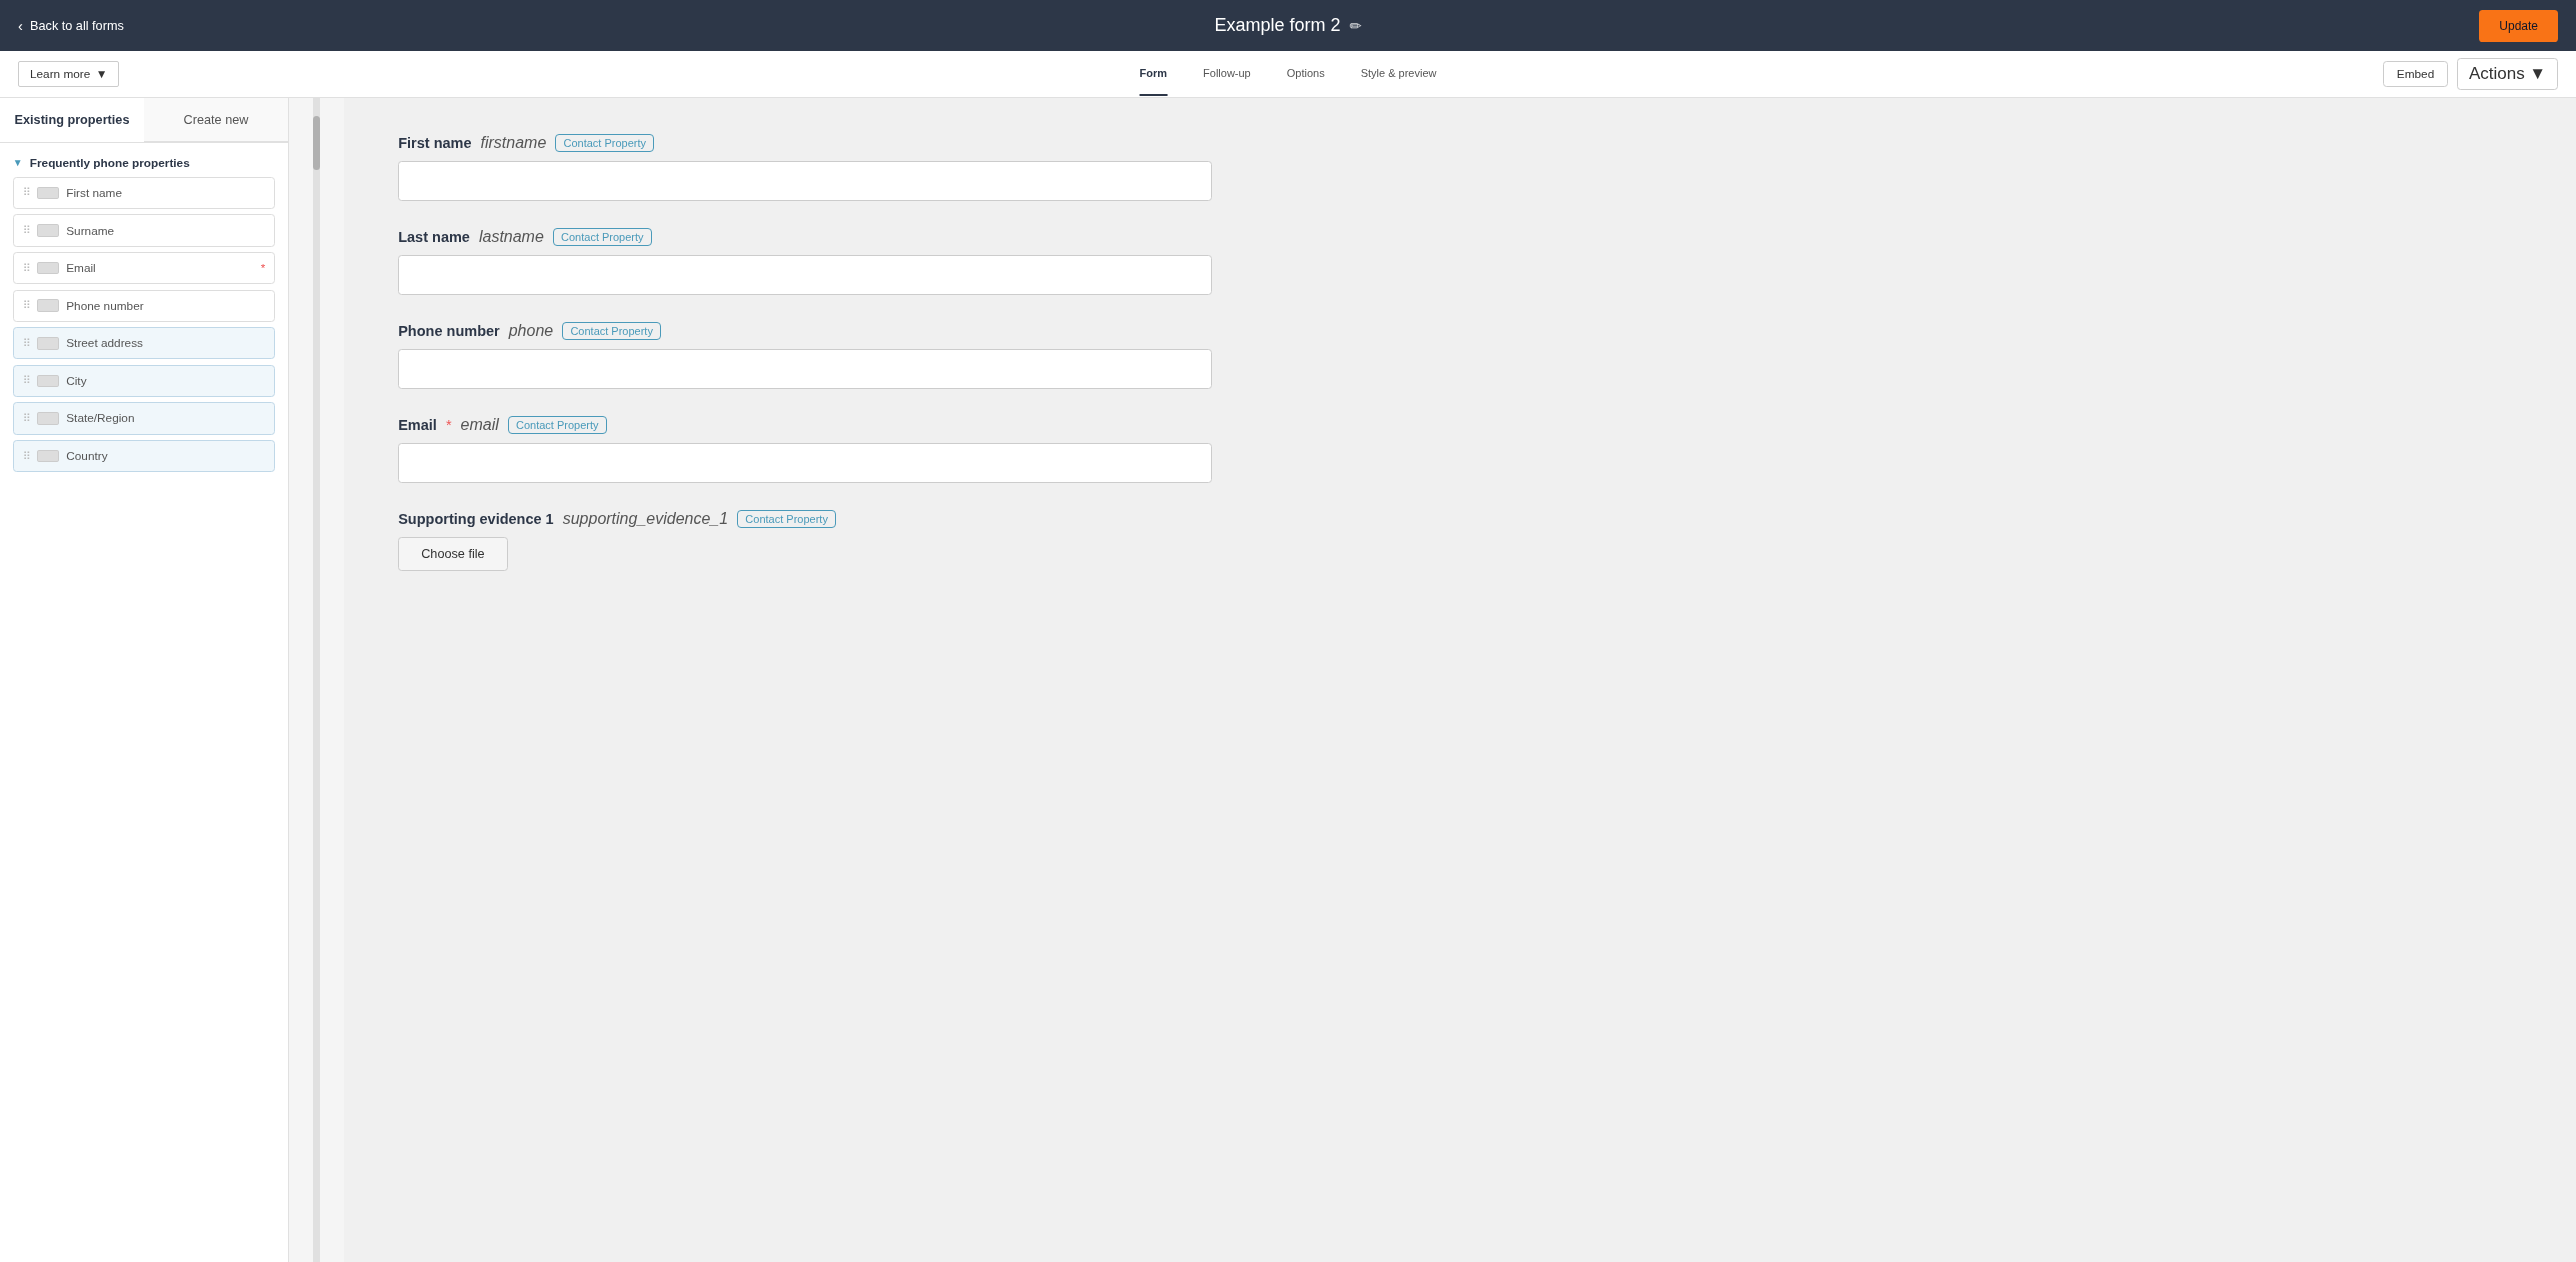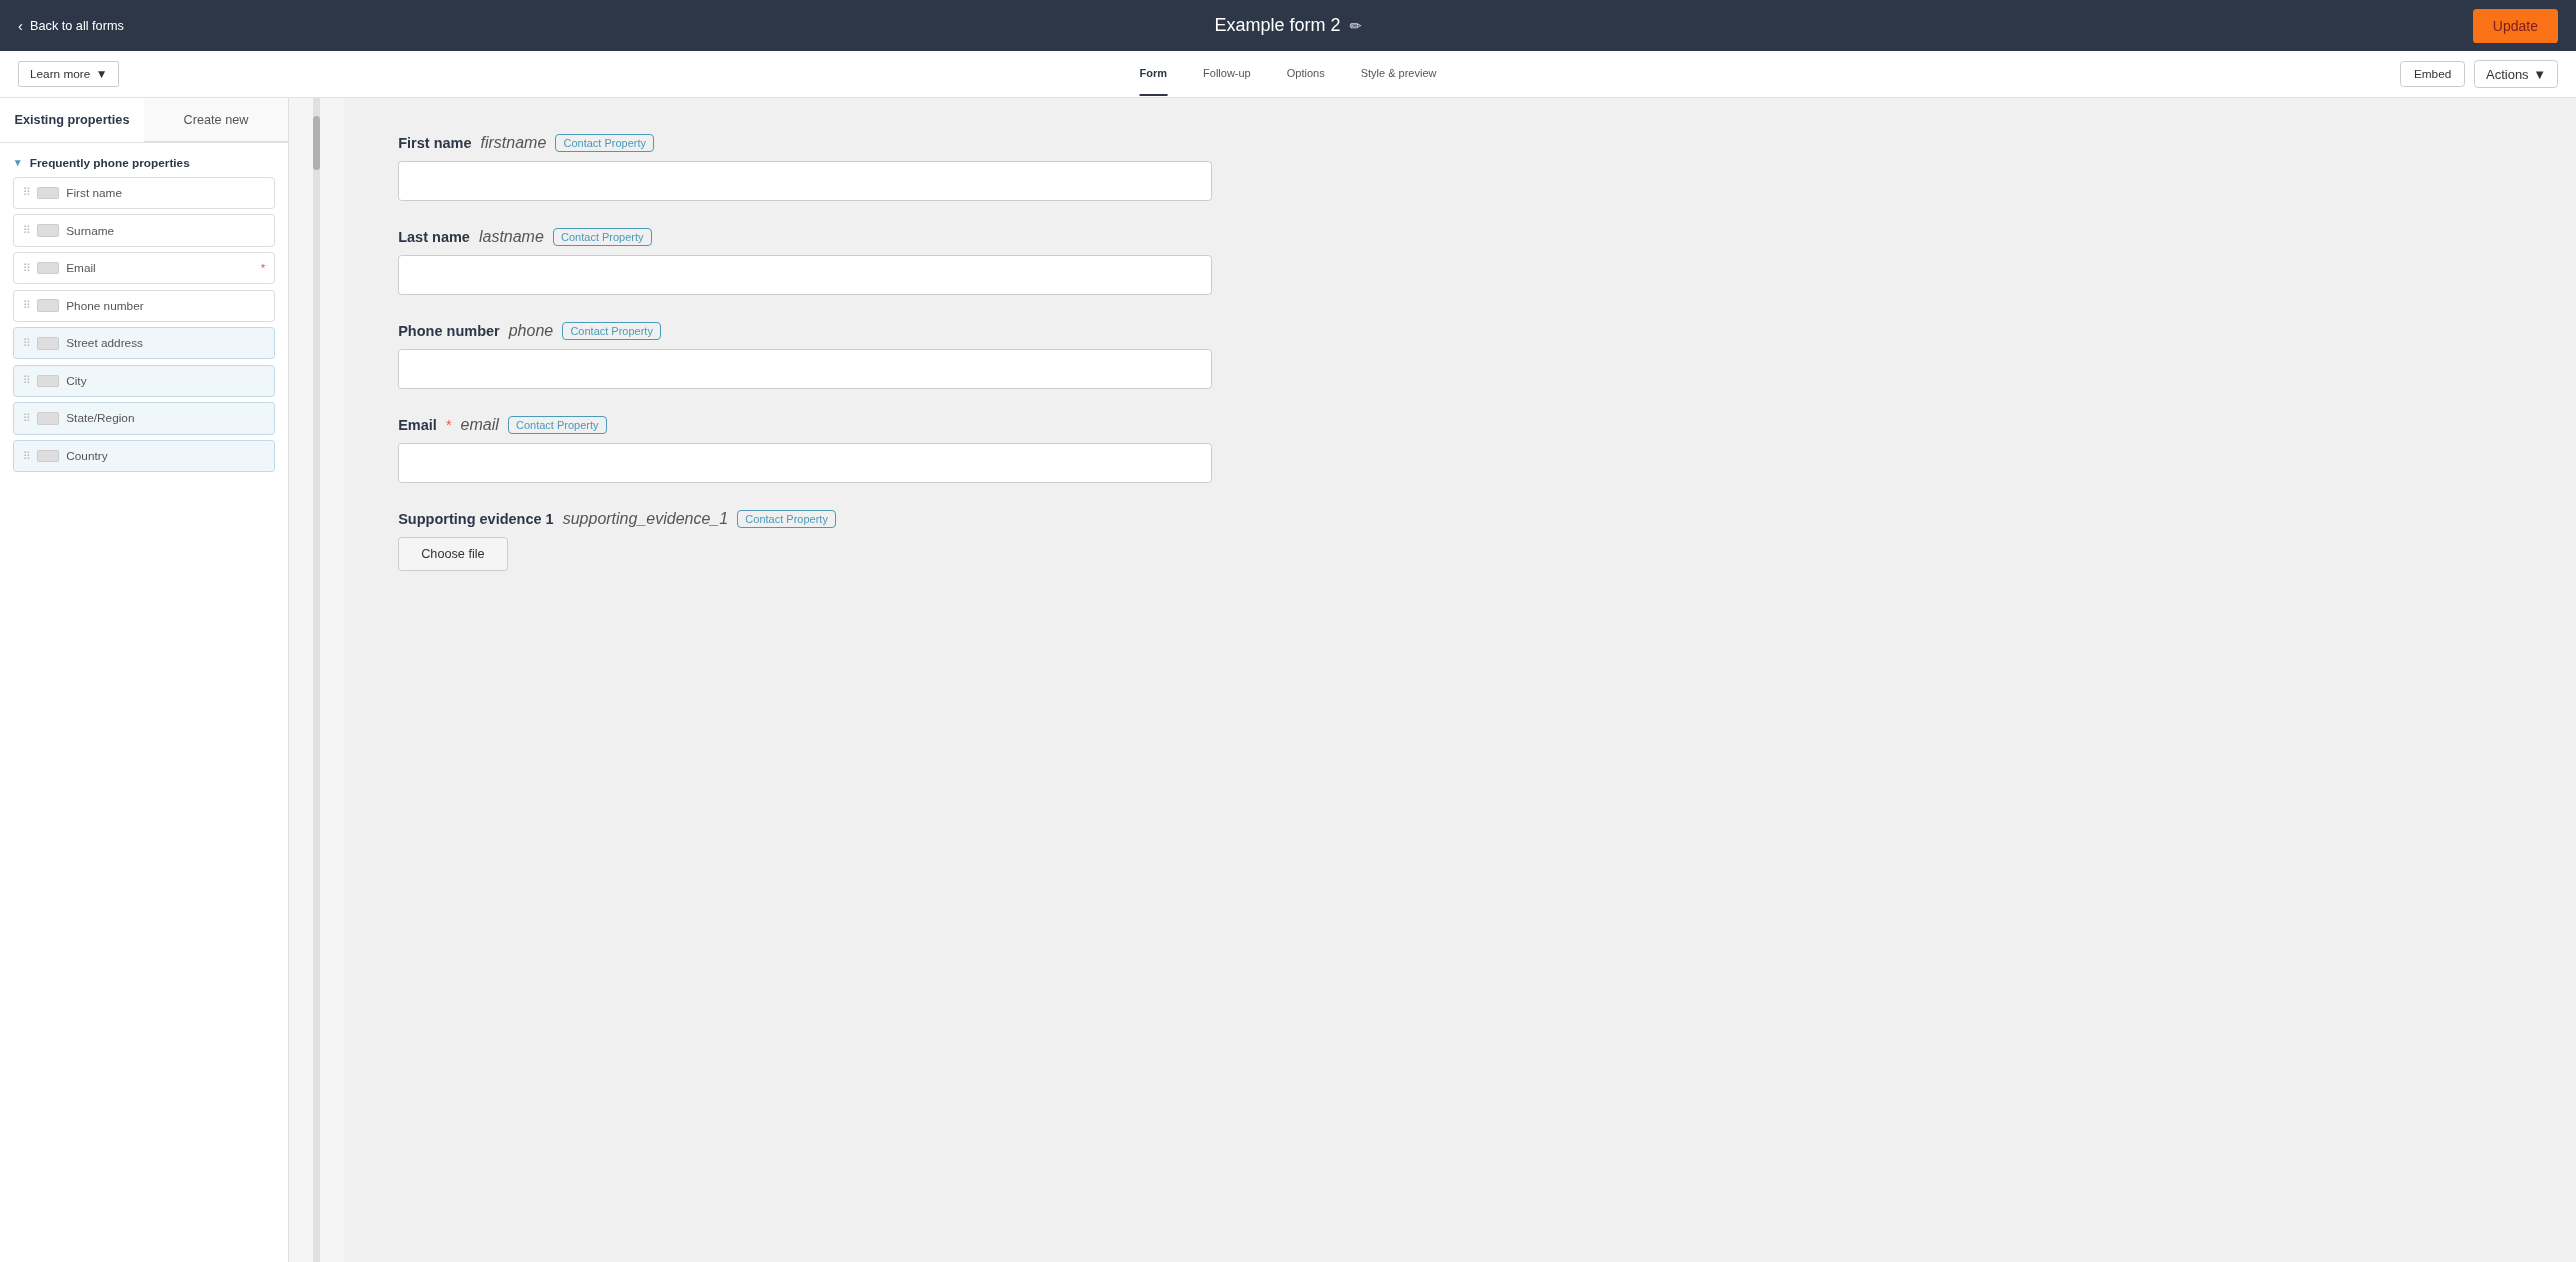--- a/index.html
+++ b/index.html
@@ -41,25 +41,25 @@
       font-size: 14.5px;
       opacity: 0.8;
       cursor: pointer;
     }
     .top-nav-right {
       display: flex;
       align-items: center;
     }
     .btn-update {
       background: #f97316;
-      color: #7f1d1d;
+      color: #0f172a;
       border: none;
       padding: 9px 20px;
       border-radius: 3.6px;
-      font-size: 14px;
+      font-size: 12px;
       font-weight: 500;
       cursor: pointer;
     }
 
     
     .secondary-nav {
       background: #fff;
       border-bottom: 0.9px solid #e0e0e0;
       display: flex;
       align-items: center;
@@ -117,21 +117,21 @@
       padding: 5.4px 12.7px;
       font-size: 11.8px;
       cursor: pointer;
       color: #333;
     }
     .btn-actions {
       background: #fff;
       border: 0.9px solid #ccc;
       border-radius: 3.6px;
       padding: 5.4px 11px;
-      font-size: 13px;
+      font-size: 17px;
       cursor: pointer;
       display: flex;
       align-items: center;
       gap: 4.5px;
       color: #333;
     }
 
     
     .main-layout {
       display: flex;

